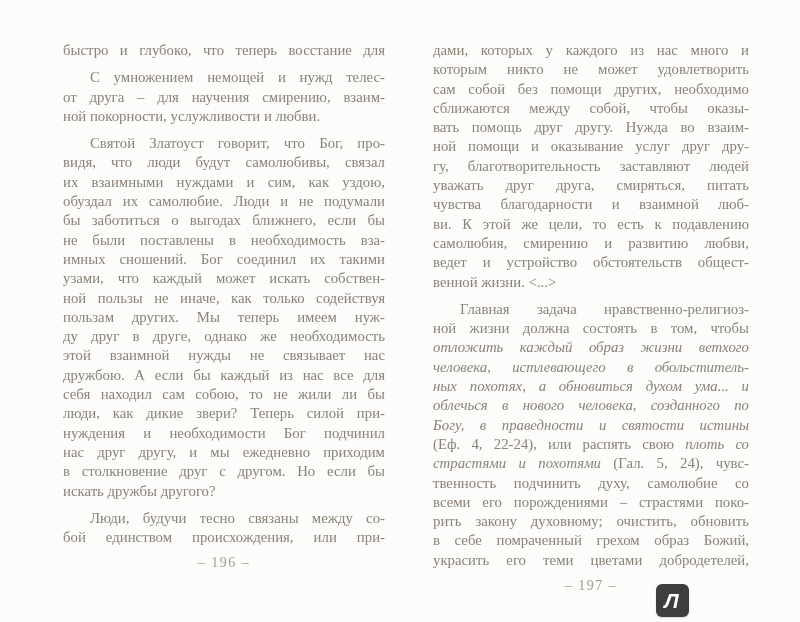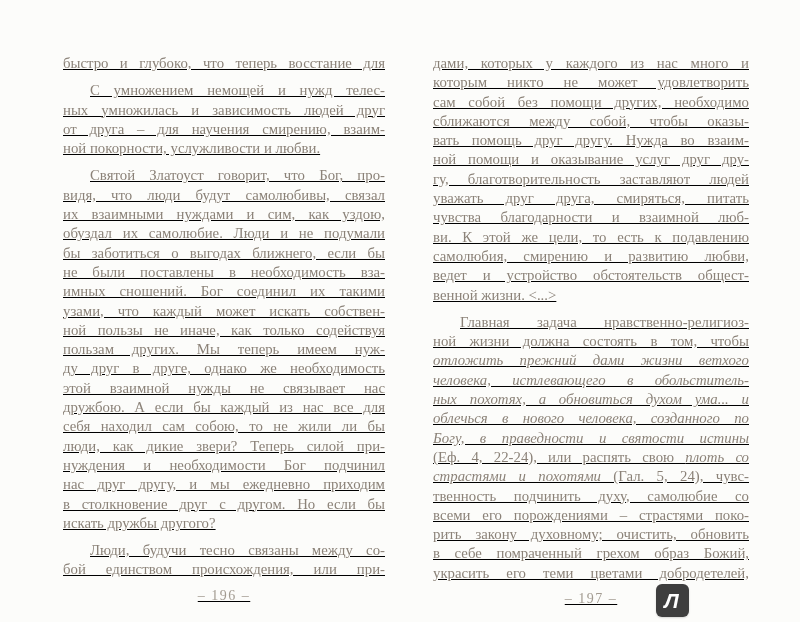--- a/index.html
+++ b/index.html
@@ -4,21 +4,21 @@
 <style>
   html, body { margin: 0; padding: 0; }
   body {
     width: 800px; height: 622px;
     position: relative;
     background: #fcfcfa;
     font-family: "Liberation Serif", "DejaVu Serif", serif;
     overflow: hidden;
   }
   .spread { position: absolute; inset: 0; }
-  .page { position: absolute; top: 54px; text-decoration: underline; }
+  .page { position: absolute; top: 41px; }
   .page-left  { left: 63px;  width: 322px; }
   .page-right { left: 433px; width: 316px; }
   .line {
     height: 19.3px; line-height: 19.3px;
     font-size: 14.8px;
     color: #8b8278;
     text-align: justify;
     text-align-last: justify;
     overflow: hidden;
     white-space: normal;
@@ -51,21 +51,20 @@
 </style>
 </head>
 <body>
 
 <div class="spread">
 
   <div class="page page-left">
     <div>
         <div class="line"><span>быстро и глубоко, что теперь восстание для</span></div>
         <div class="line indent"><span>С умножением немощей и нужд телес-</span></div>
-        <div class="line"><span>ных умножилась и зависимость людей друг</span></div>
         <div class="line"><span>от друга – для научения смирению, взаим-</span></div>
         <div class="line end"><span>ной покорности, услужливости и любви.</span></div>
         <div class="line indent"><span>Святой Златоуст говорит, что Бог, про-</span></div>
         <div class="line"><span>видя, что люди будут самолюбивы, связал</span></div>
         <div class="line"><span>их взаимными нуждами и сим, как уздою,</span></div>
         <div class="line"><span>обуздал их самолюбие. Люди и не подумали</span></div>
         <div class="line"><span>бы заботиться о выгодах ближнего, если бы</span></div>
         <div class="line"><span>не были поставлены в необходимость вза-</span></div>
         <div class="line"><span>имных сношений. Бог соединил их такими</span></div>
         <div class="line"><span>узами, что каждый может искать собствен-</span></div>
@@ -96,21 +95,21 @@
         <div class="line"><span>ной помощи и оказывание услуг друг дру-</span></div>
         <div class="line"><span>гу, благотворительность заставляют людей</span></div>
         <div class="line"><span>уважать друг друга, смиряться, питать</span></div>
         <div class="line"><span>чувства благодарности и взаимной люб-</span></div>
         <div class="line"><span>ви. К этой же цели, то есть к подавлению</span></div>
         <div class="line"><span>самолюбия, смирению и развитию любви,</span></div>
         <div class="line"><span>ведет и устройство обстоятельств общест-</span></div>
         <div class="line end"><span>венной жизни. &lt;...&gt;</span></div>
         <div class="line indent"><span>Главная задача нравственно-религиоз-</span></div>
         <div class="line"><span>ной жизни должна состоять в том, чтобы</span></div>
-        <div class="line"><span class="it">отложить прежний дами жизни ветхого</span></div>
+        <div class="line"><span class="it">отложить каждый образ жизни ветхого</span></div>
         <div class="line"><span class="it">человека, истлевающего в обольститель-</span></div>
         <div class="line"><span class="it">ных похотях, а обновиться духом ума... и</span></div>
         <div class="line"><span class="it">облечься в нового человека, созданного по</span></div>
         <div class="line"><span class="it">Богу, в праведности и святости истины</span></div>
         <div class="line"><span>(Еф. 4, 22-24), или распять свою </span><span class="it">плоть со</span></div>
         <div class="line"><span class="it">страстями и похотями</span><span> (Гал. 5, 24), чувс-</span></div>
         <div class="line"><span>твенность подчинить духу, самолюбие со</span></div>
         <div class="line"><span>всеми его порождениями – страстями поко-</span></div>
         <div class="line"><span>рить закону духовному; очистить, обновить</span></div>
         <div class="line"><span>в себе помраченный грехом образ Божий,</span></div>

